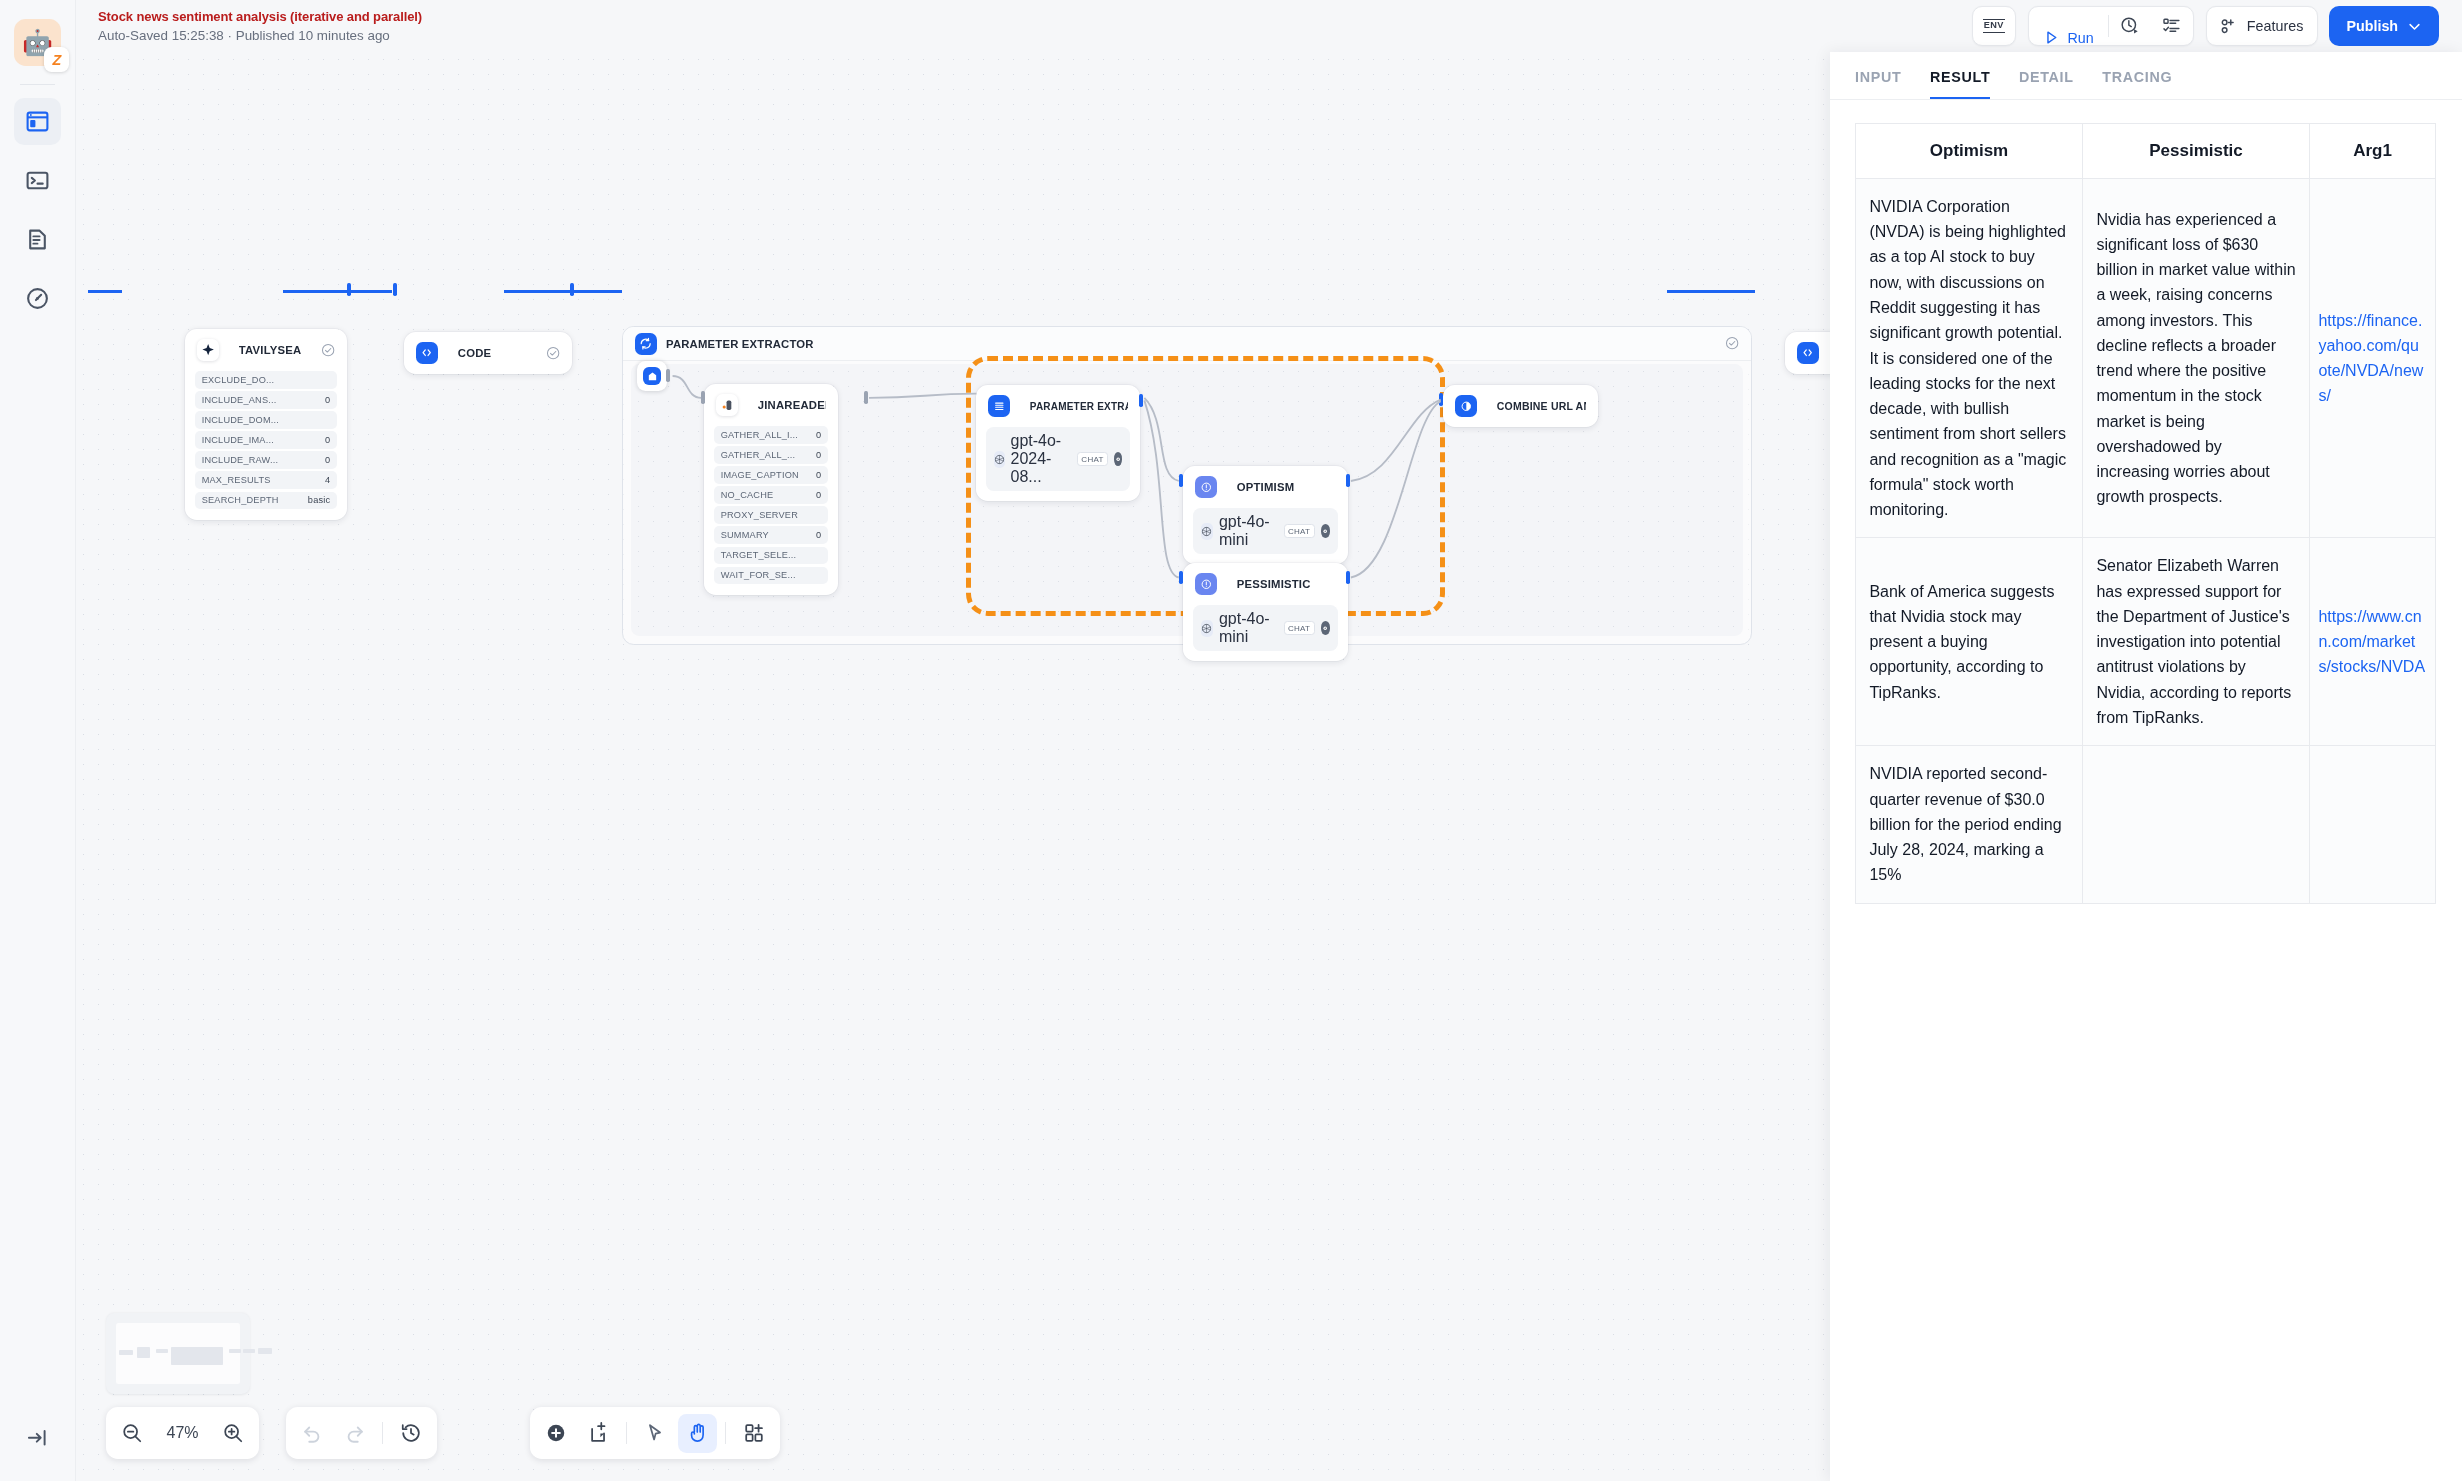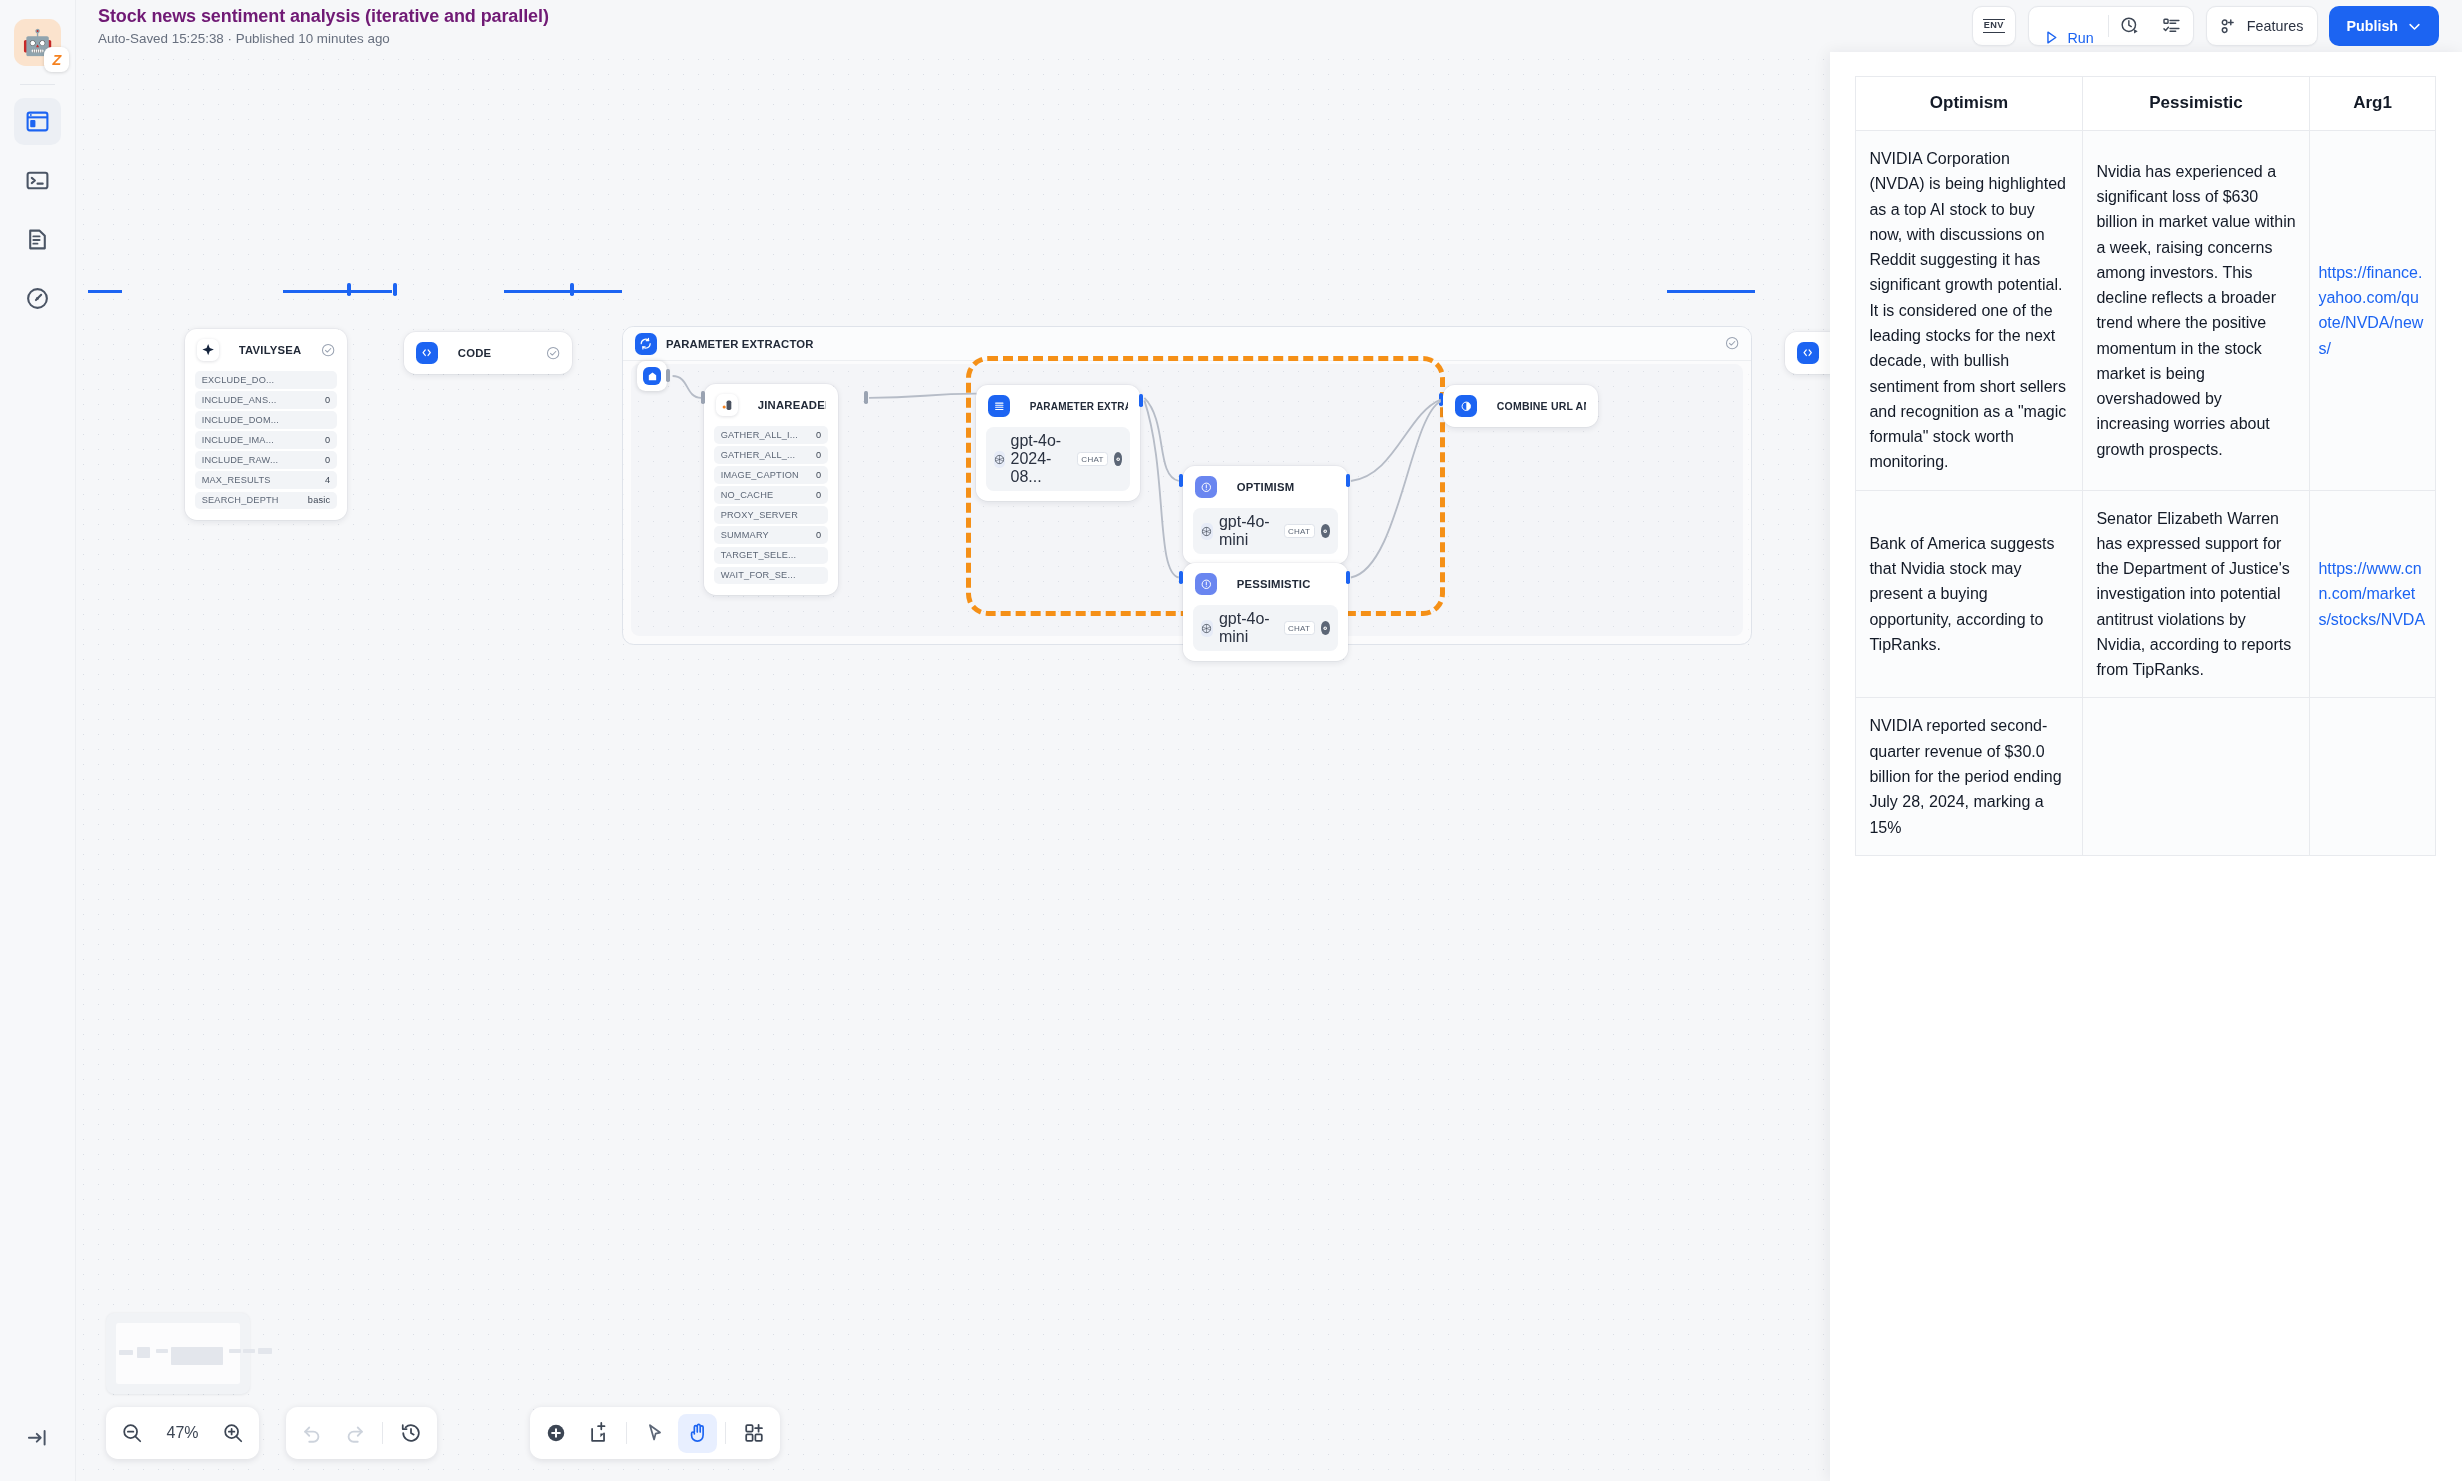--- a/index.html
+++ b/index.html
@@ -38,21 +38,21 @@
   }
   .rail-item.active { background: #eceff4; }
   .rail-bottom { margin-top: auto; margin-bottom: 20px; }
 
   
   .header {
     position: absolute; left: 76px; top: 0; right: 0; height: 52px;
     display: flex; align-items: center; z-index: 30;
   }
   .title-wrap { margin-left: 22px; }
-  .doc-title { font-size: 18px; font-weight: 600; color: #701a75; letter-spacing: -0.1px; }
+  .doc-title { font-size: 13px; font-weight: 600; color: #b91c1c; letter-spacing: -0.1px; }
   .doc-sub { font-size: 13.4px; color: #676f7e; margin-top: 4.2px; }
   .header-right {
     margin-left: auto; margin-right: 23.5px; display: flex; align-items: center; gap: 11.8px;
   }
   .btn {
     background: #fff; border: 0.8px solid #e6e8ec; border-radius: 10px;
     height: 40px; display: flex; align-items: center; gap: 8.4px; padding: 0 13.4px;
     font-size: 14.3px; color: #2a3140; box-shadow: 0 0.8px 1.7px rgba(16,24,40,.04);
   }
   .btn-env { width: 44px; justify-content: center; padding: 0; }
@@ -657,20 +657,26 @@
           <rect x="3.5" y="3.5" width="7" height="7" rx="1.2" fill="none" stroke="#3d4654" stroke-width="1.9"></rect>
           <rect x="3.5" y="13.5" width="7" height="7" rx="1.2" fill="none" stroke="#3d4654" stroke-width="1.9"></rect>
           <rect x="13.5" y="13.5" width="7" height="7" rx="1.2" fill="none" stroke="#3d4654" stroke-width="1.9"></rect>
           <path d="M17 3v7.5M13.3 6.7h7.4" stroke="#3d4654" stroke-width="1.9" stroke-linecap="round"></path>
         </svg>
       </div>
     </div>
   </div>
 
   <div class="panel">
+    <div class="tabs">
+      <div class="tab">INPUT</div>
+      <div class="tab active">RESULT</div>
+      <div class="tab">DETAIL</div>
+      <div class="tab">TRACING</div>
+    </div>
     <div class="panel-body">
       <table class="res">
         <colgroup>
             <col class="col-a">
             <col class="col-b">
             <col class="col-c">
           </colgroup>
         <thead>
           <tr>
             <th>Optimism</th>

